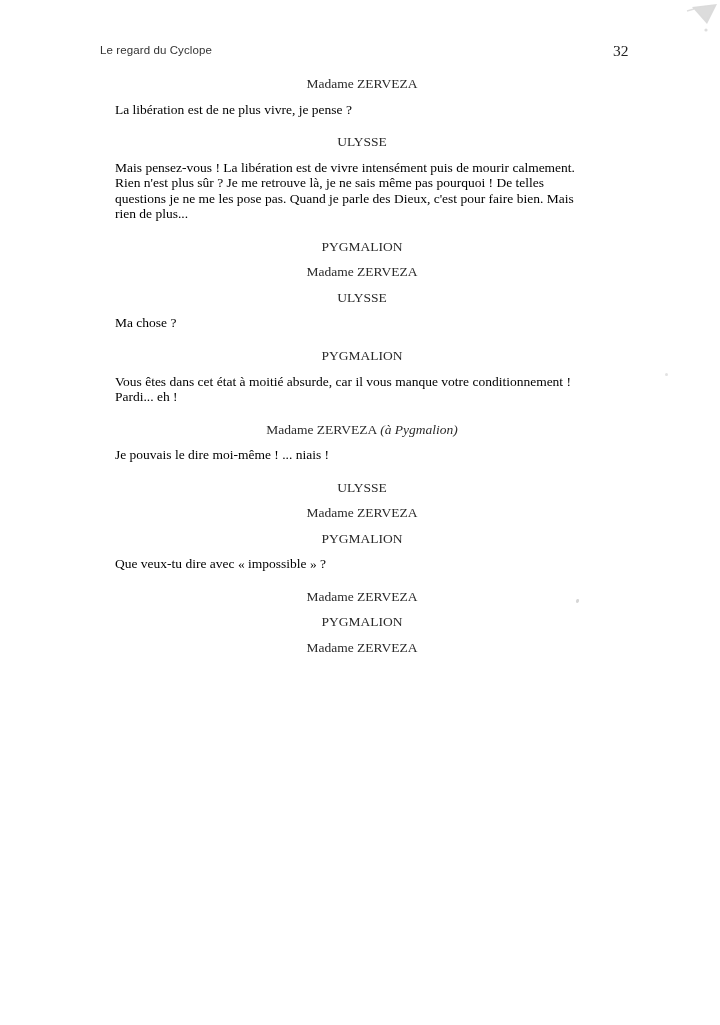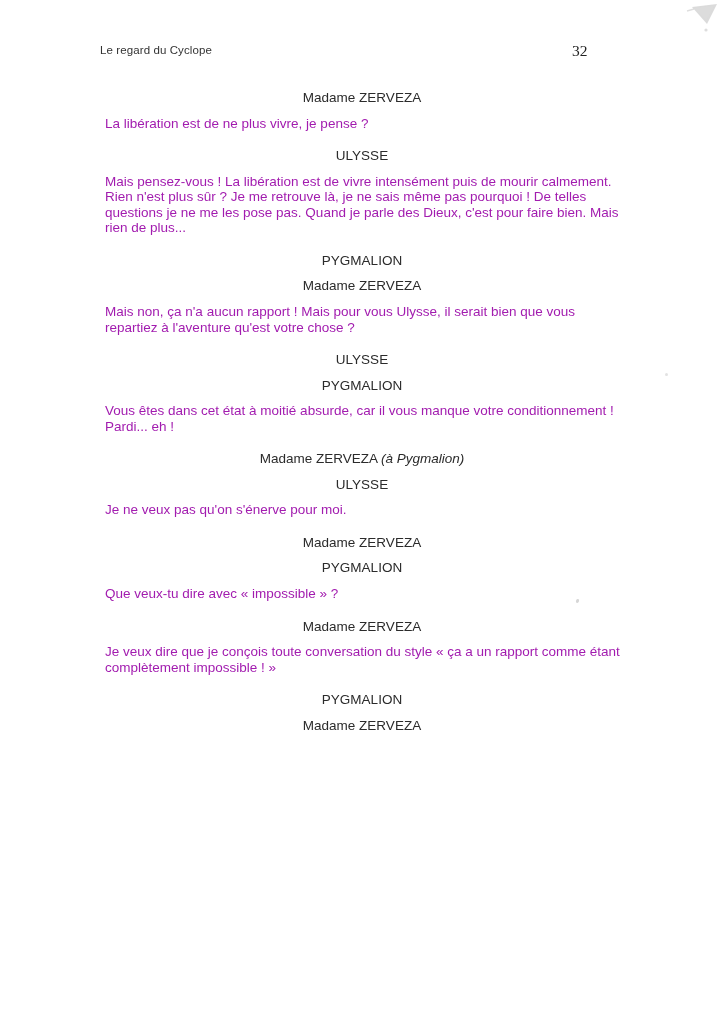--- a/index.html
+++ b/index.html
@@ -20,49 +20,50 @@
   .running-header {
     position: absolute;
     left: 100px;
     top: 44px;
     font-size: 11.5px;
     letter-spacing: 0.1px;
     color: #333333;
   }
   .page-number {
     position: absolute;
-    left: 572px;
+    left: 613px;
     top: 42px;
     font-family: "Liberation Serif", "DejaVu Serif", serif;
     font-size: 15.5px;
     color: #222222;
   }
   .script-body {
     position: absolute;
     left: 100px;
-    top: 90px;
+    top: 76px;
     width: 524px;
+    font-family: Liberation Serif, serif;
   }
   .cue-name {
     text-align: center;
     font-size: 13.5px;
     line-height: 15.5px;
     margin: 0 0 10px 0;
     color: #2b2b2b;
   }
   .direction {
     font-style: italic;
     margin-left: 3px;
   }
   .dialogue {
     font-size: 13.5px;
     line-height: 15.6px;
     white-space: pre-line;
-    margin: 0 0 17px 5px;
-    color: #a21caf;
+    margin: 0 0 17px 15px;
+    color: #000000;
   }
   .smudge {
     position: absolute;
     left: 686px;
     top: 3px;
   }
   .speck {
     position: absolute;
     border-radius: 50%;
   }
@@ -115,58 +116,55 @@
 questions je ne me les pose pas. Quand je parle des Dieux, c'est pour faire bien. Mais
 rien de plus...</div>
     </div>
 
     <div class="cue">
       <div class="cue-name">PYGMALION</div>
     </div>
 
     <div class="cue">
       <div class="cue-name">Madame ZERVEZA</div>
-      <div class="dialogue">Mais non, ça n'a aucun rapport ! Mais pour vous Ulysse, il serait bien que vous
-repartiez à l'aventure qu'est votre chose ?</div>
     </div>
 
     <div class="cue">
       <div class="cue-name">ULYSSE</div>
+      <div class="dialogue">Ma chose ?</div>
     </div>
 
     <div class="cue">
       <div class="cue-name">PYGMALION</div>
       <div class="dialogue">Vous êtes dans cet état à moitié absurde, car il vous manque votre conditionnement !
 Pardi... eh !</div>
     </div>
 
     <div class="cue">
       <div class="cue-name">
         <span>Madame ZERVEZA</span><span class="direction">(à Pygmalion)</span>
       </div>
+      <div class="dialogue">Je pouvais le dire moi-même ! ... niais !</div>
     </div>
 
     <div class="cue">
       <div class="cue-name">ULYSSE</div>
-      <div class="dialogue">Je ne veux pas qu'on s'énerve pour moi.</div>
     </div>
 
     <div class="cue">
       <div class="cue-name">Madame ZERVEZA</div>
     </div>
 
     <div class="cue">
       <div class="cue-name">PYGMALION</div>
       <div class="dialogue">Que veux-tu dire avec « impossible » ?</div>
     </div>
 
     <div class="cue">
       <div class="cue-name">Madame ZERVEZA</div>
-      <div class="dialogue">Je veux dire que je conçois toute conversation du style « ça a un rapport comme étant
-complètement impossible ! »</div>
     </div>
 
     <div class="cue">
       <div class="cue-name">PYGMALION</div>
     </div>
 
     <div class="cue">
       <div class="cue-name">Madame ZERVEZA</div>
     </div>
 

